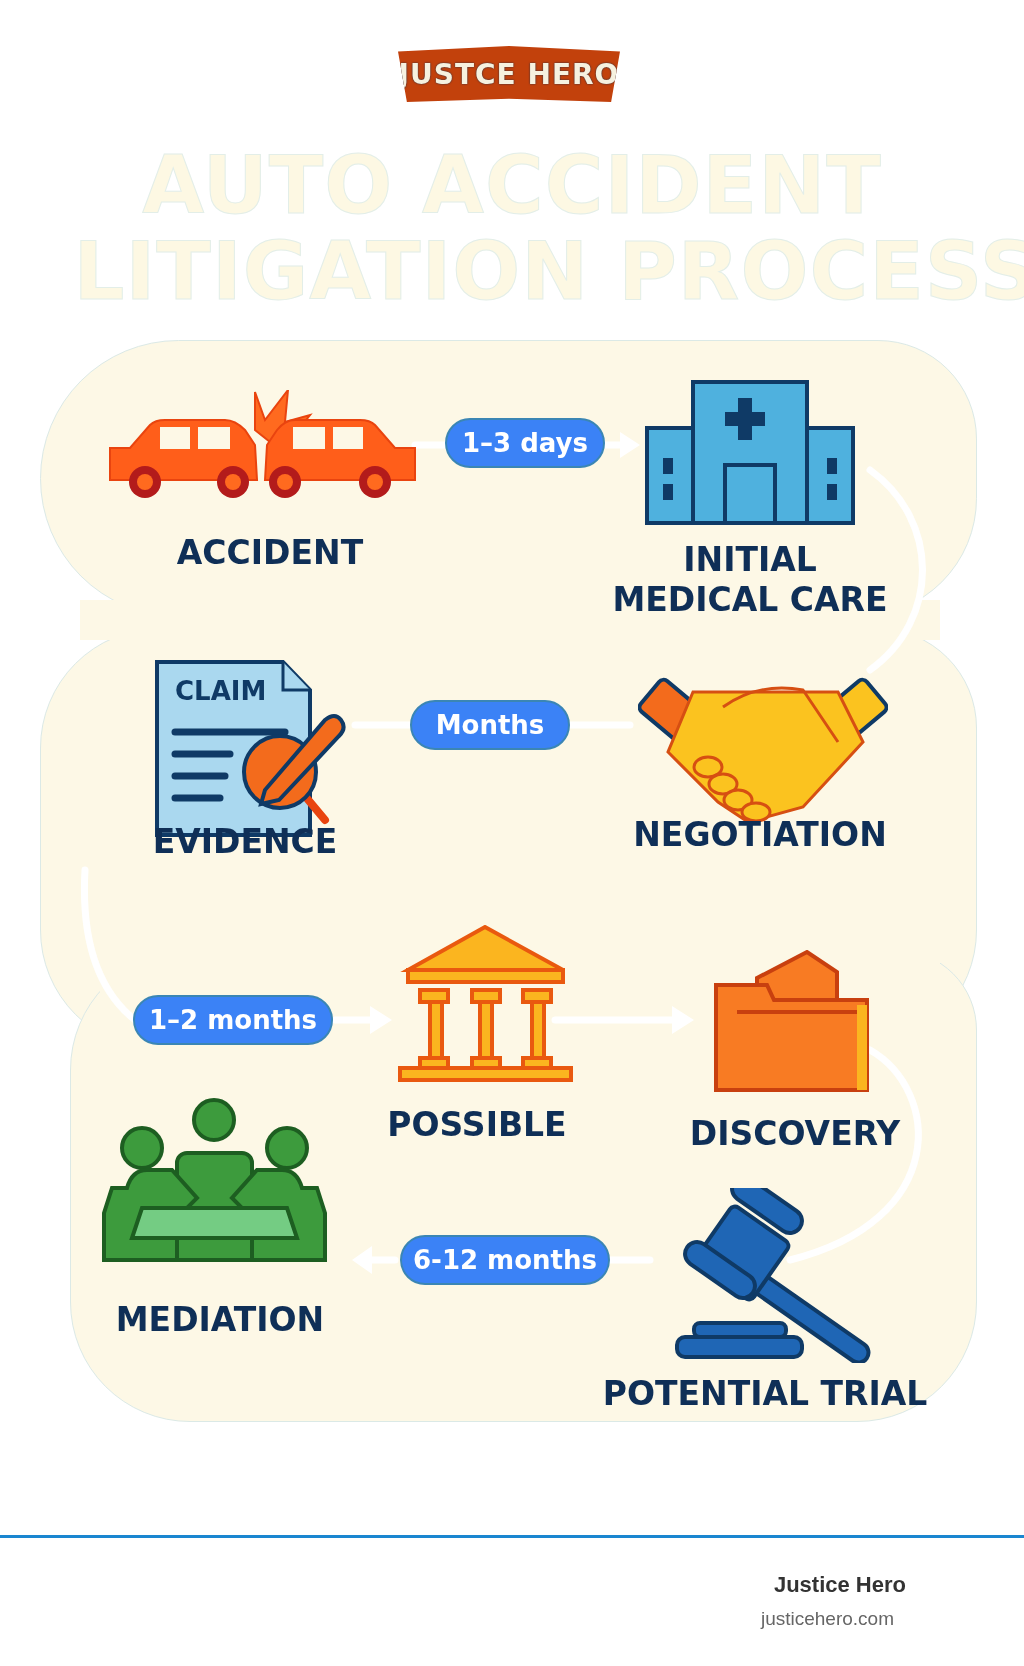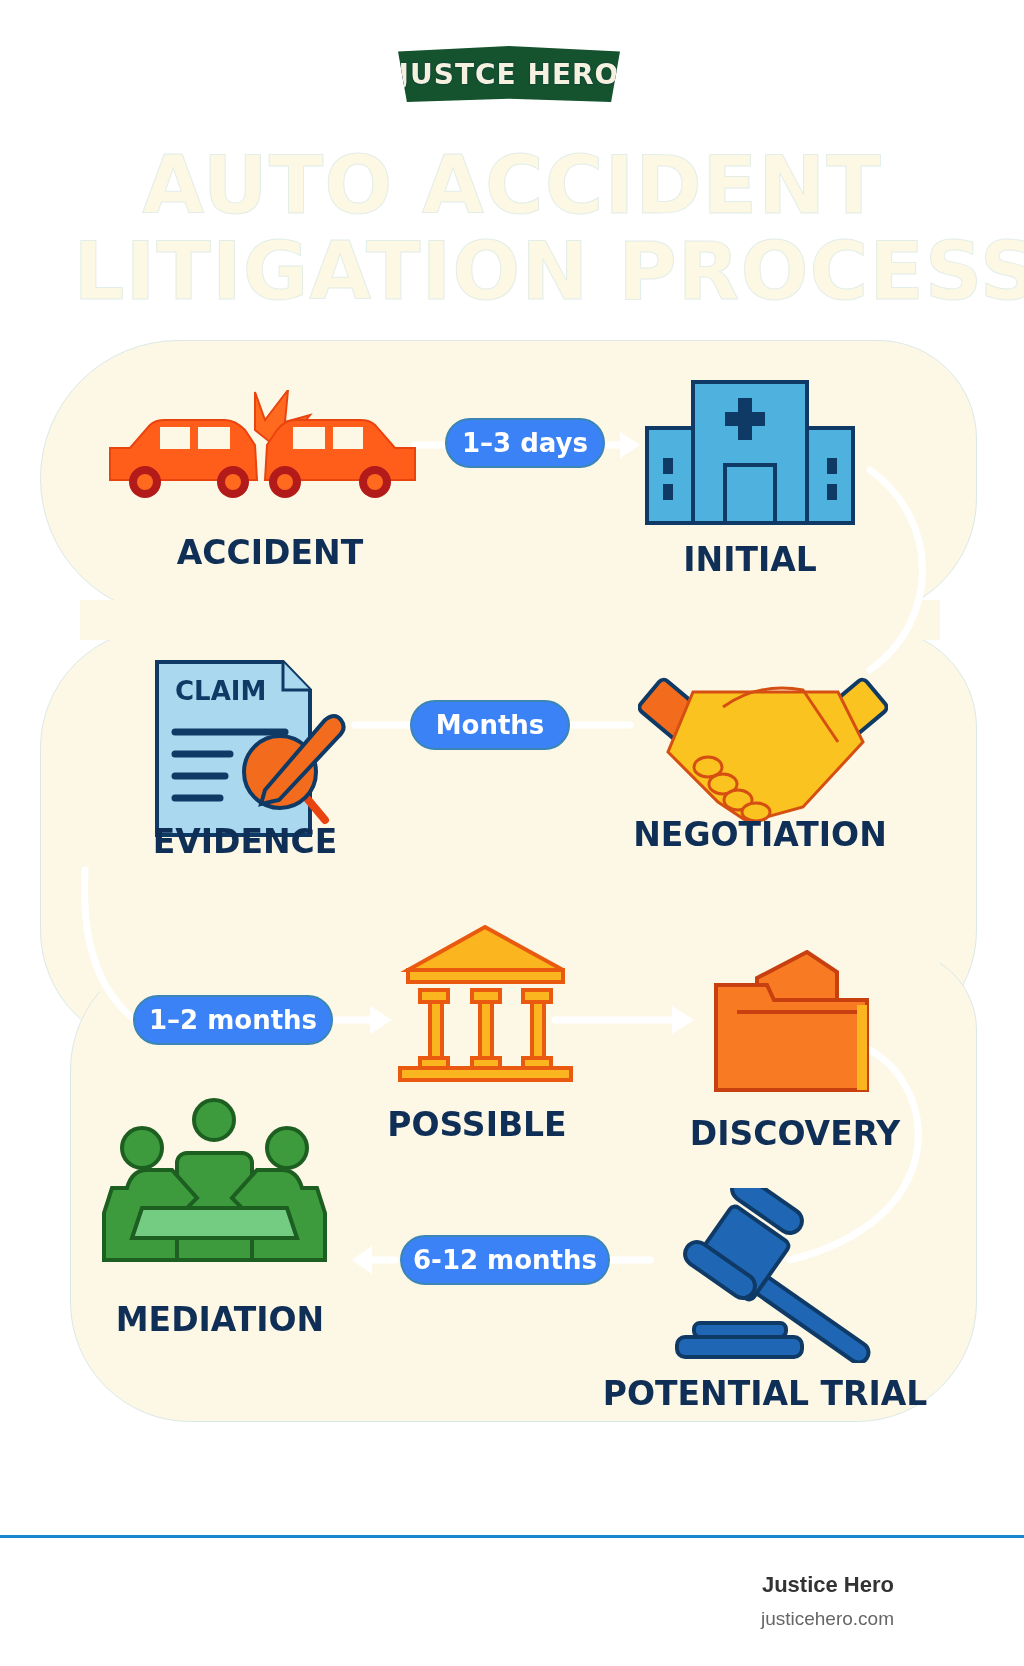--- a/index.html
+++ b/index.html
@@ -2,21 +2,21 @@
 <html><head>
 <meta charset="utf-8">
 <style>
   html, body { margin:0; padding:0; }
   body {
     width:1024px; height:1666px; background:#ffffff; position:relative; overflow:hidden;
     font-family:"DejaVu Sans", "Liberation Sans", sans-serif;
   }
   .logo {
     position:absolute; left:398px; top:46px; width:222px; height:56px;
-    background:#14532d; color:#f6f1df;
+    background:#c2410c; color:#f6f1df;
     clip-path: polygon(0 10%, 50% 0, 100% 10%, 96% 100%, 50% 94%, 4% 100%);
     display:flex; align-items:center; justify-content:center;
     font-family:"DejaVu Sans", sans-serif; font-weight:bold; font-size:28px; letter-spacing:1px;
     text-shadow: 0 0 2px #0b2d4f;
   }
   .title {
     position:absolute; left:0; width:1024px; text-align:center;
     font-family:"DejaVu Sans", sans-serif; font-weight:bold; color:#fdf8e3;
     font-size:80px; line-height:88px; letter-spacing:1px;
     -webkit-text-stroke: 1px #e3eee8;
@@ -35,21 +35,21 @@
     white-space:nowrap;
   }
   .pill {
     position:absolute; height:50px; border-radius:25px; background:#3b82f6; border:2px solid #3b86b4;
     color:#ffffff; font-family:"DejaVu Sans", sans-serif; font-weight:bold; font-size:26px;
     display:flex; align-items:center; justify-content:center; box-sizing:border-box;
   }
   .icon { position:absolute; }
   .divider { position:absolute; left:0; top:1535px; width:1024px; height:3px; background:#1a86d0; }
   .footer-name {
-    position:absolute; right:130px; top:1572px; font-family:"Liberation Sans", sans-serif;
+    position:absolute; right:118px; top:1572px; font-family:"Liberation Sans", sans-serif;
     font-weight:bold; font-size:22px; color:#333333; text-align:right;margin-left:28px;
   }
   .footer-url {
     position:absolute; right:130px; top:1608px; font-family:"Liberation Sans", sans-serif;
     font-size:19px; color:#666666; text-align:right;
   }
 </style>
 </head>
 <body>
 
@@ -119,20 +119,21 @@
   <rect x="93" y="18" width="14" height="42" fill="#0f3a66"></rect>
   <rect x="80" y="32" width="40" height="14" fill="#0f3a66"></rect>
   <rect x="80" y="85" width="50" height="58" fill="#4fb1de" stroke="#0f3a66" stroke-width="4"></rect>
   <rect x="18" y="78" width="10" height="16" fill="#0f3a66"></rect>
     <rect x="18" y="104" width="10" height="16" fill="#0f3a66"></rect>
   <rect x="182" y="78" width="10" height="16" fill="#0f3a66"></rect>
     <rect x="182" y="104" width="10" height="16" fill="#0f3a66"></rect>
 </svg>
 <div class="label" style="left:600px;top:540px;width:300px;">
   <div>INITIAL</div>
+  <div>MEDICAL CARE</div>
 </div>
 
 <svg class="icon" style="left:155px;top:660px;width:205px;height:180px;" viewBox="0 0 205 180">
   <path d="M2 2 L128 2 L155 30 L155 175 L2 175 Z" fill="#aad8ef" stroke="#0f3a66" stroke-width="4"></path>
   <path d="M128 2 L128 30 L155 30" fill="#aad8ef" stroke="#0f3a66" stroke-width="3"></path>
   <text x="20" y="40" font-family="DejaVu Sans, sans-serif" font-weight="bold" font-size="26" fill="#0f3a66">CLAIM</text>
   <g stroke="#0f3a66" stroke-width="7" stroke-linecap="round">
     <line x1="20" y1="72" x2="130" y2="72"></line>
       <line x1="20" y1="94" x2="75" y2="94"></line>
     <line x1="20" y1="116" x2="70" y2="116"></line>

